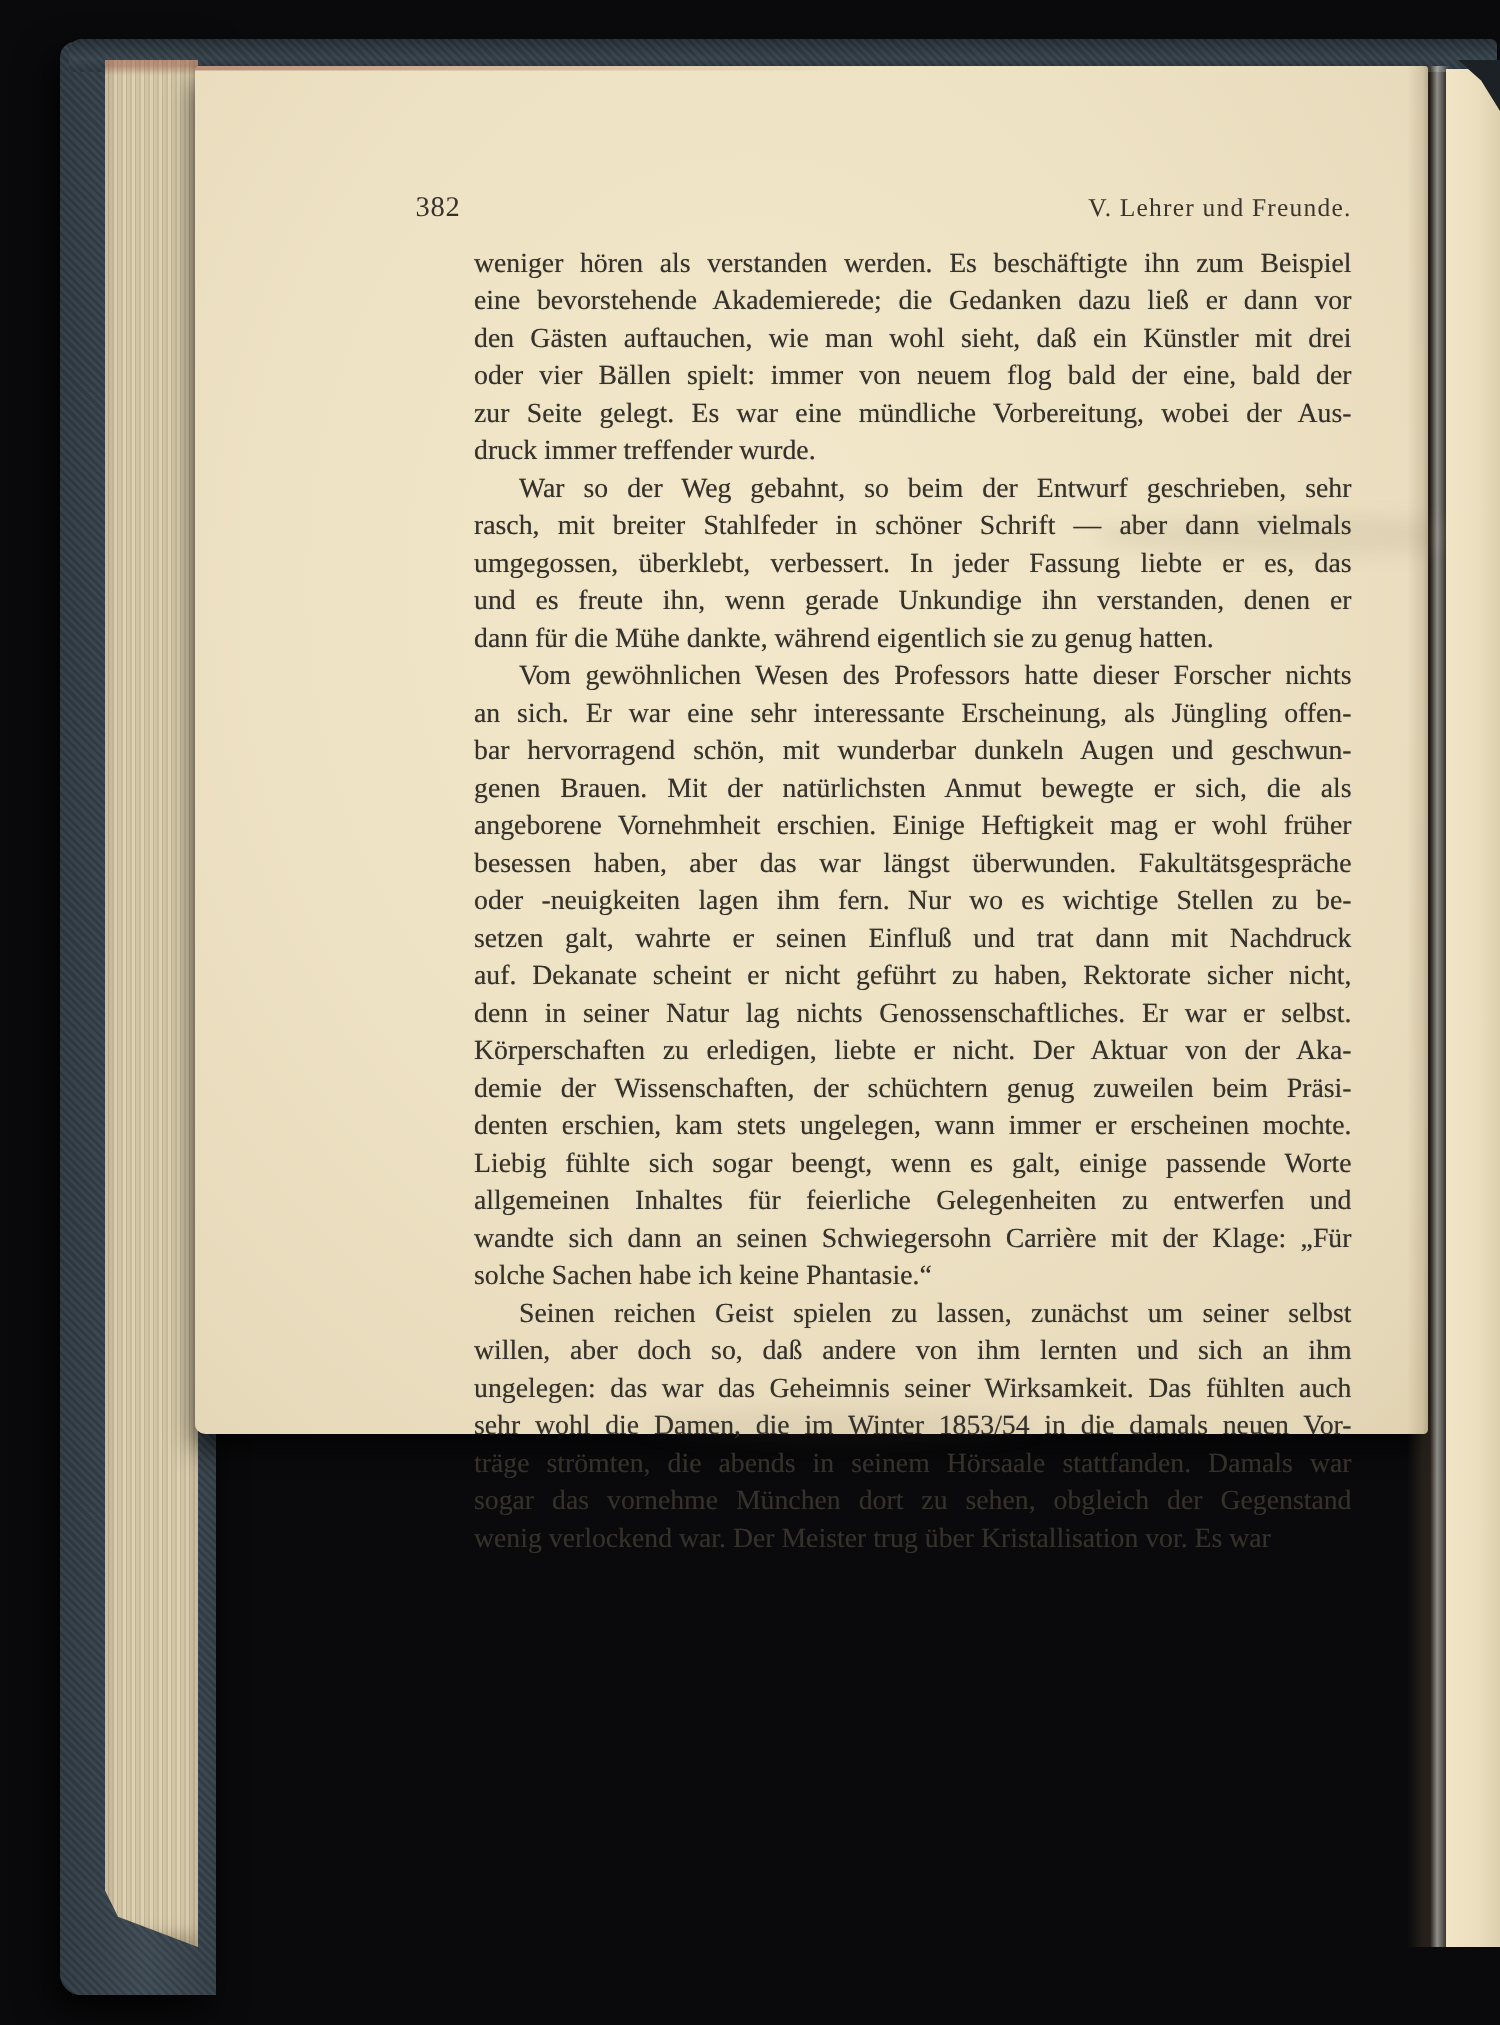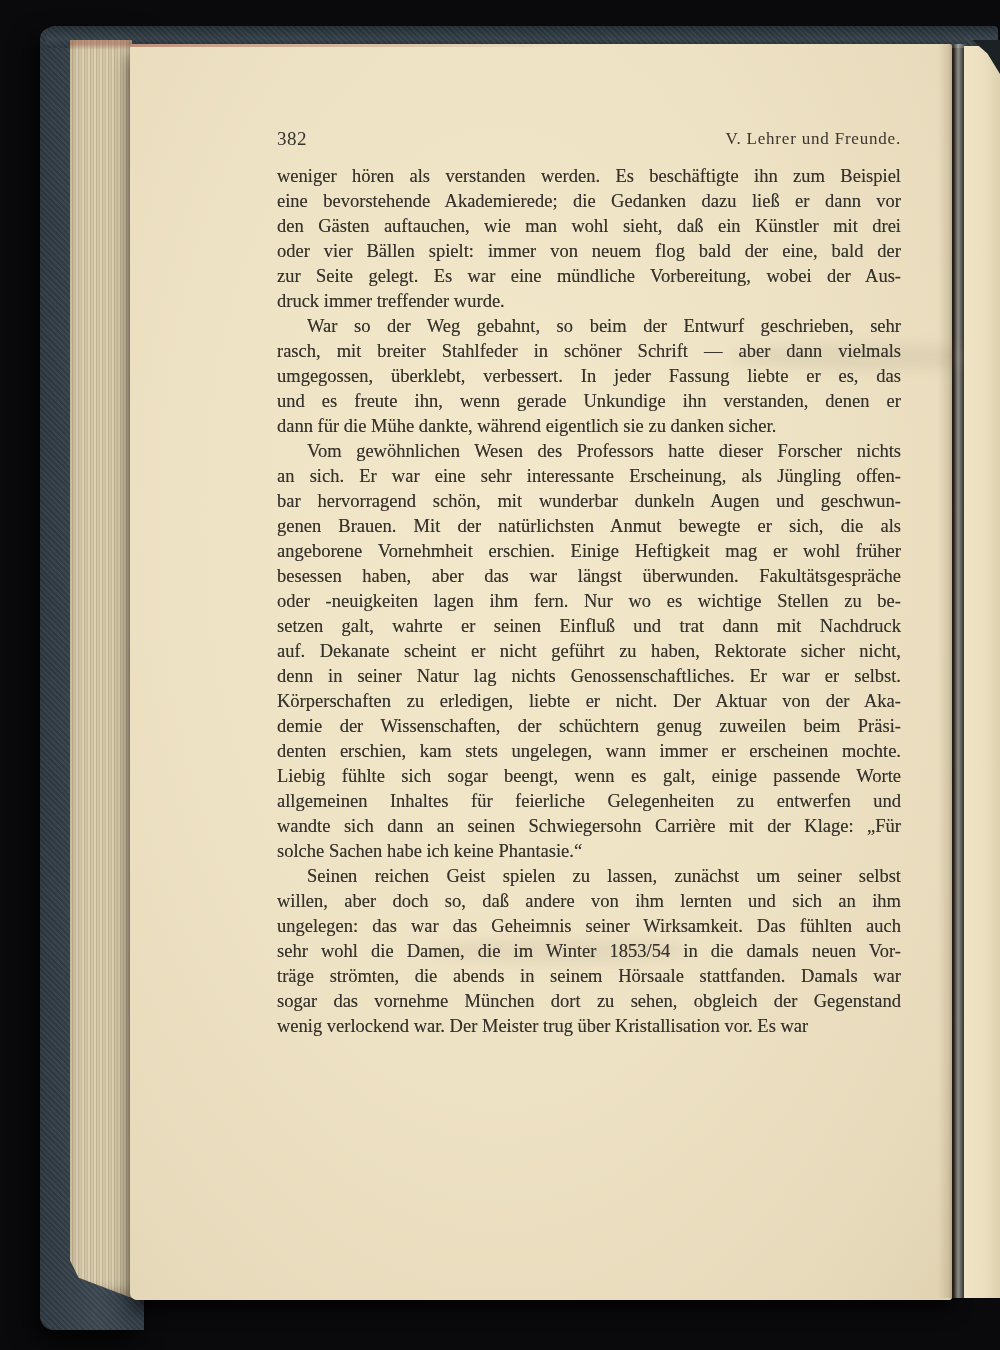--- a/index.html
+++ b/index.html
@@ -34,21 +34,21 @@
     position:absolute; left:70px; top:40px; width:62px; height:1258px;
     background:
       linear-gradient(180deg, rgba(154,90,74,0.5) 0 4px, rgba(154,90,74,0) 10px),
       repeating-linear-gradient(90deg,#ddd1b2 0 2px, #bfb293 2px 3px, #d2c5a5 3px 5px, #c7ba9a 5px 6px);
     clip-path: polygon(0 0, 100% 0, 100% 100%, 14% 98.4%, 0 97%);
     box-shadow: inset 0 -8px 10px rgba(80,60,40,0.35);
   }
 
   
   .page {
-    position:absolute; left:130px; top:44px; width:822px; height:1256px;
+    position:absolute; left:130px; top:44px; width:822px; height:912px;
     background:
       radial-gradient(ellipse at 45% 38%, #f3e8cb 0%, #eee2c4 50%, #e7dabb 85%, #e0d2b1 100%);
     border-radius:2px 2px 3px 7px;
     box-shadow: 0 10px 18px rgba(0,0,0,0.65);
   }
   .page::before { 
     content:""; position:absolute; top:0; left:0; width:55%; height:3px;
     background:linear-gradient(90deg, rgba(150,85,65,0.55), rgba(150,85,65,0));
   }
 
@@ -88,20 +88,21 @@
     text-align:right; padding-top:3px;
     font-size:17px; letter-spacing:0.8px; color:#3a352e;
   }
   .body-text { font-size:18.5px; }
   .para { margin:0; }
   .line {
     height:25px; line-height:25px;
     text-align:justify; text-align-last:justify;
     white-space:nowrap; overflow:visible;
     text-shadow:0 0 0.5px rgba(53,49,43,0.55);
+    margin-left:39px;
   }
   .line.last { text-align-last:left; }
   .para.indent .line:first-child { text-indent:30px; }
 </style>
 </head>
 <body>
 
 <div class="scene">
 
   <div class="cover-left"></div>
@@ -125,21 +126,21 @@
             <div class="line">den Gästen auftauchen, wie man wohl sieht, daß ein Künstler mit drei</div>
             <div class="line">oder vier Bällen spielt: immer von neuem flog bald der eine, bald der</div>
             <div class="line">zur Seite gelegt. Es war eine mündliche Vorbereitung, wobei der Aus-</div>
             <div class="line last">druck immer treffender wurde.</div>
           </div>
           <div class="para indent">
             <div class="line">War so der Weg gebahnt, so beim der Entwurf geschrieben, sehr</div>
             <div class="line">rasch, mit breiter Stahlfeder in schöner Schrift — aber dann vielmals</div>
             <div class="line">umgegossen, überklebt, verbessert. In jeder Fassung liebte er es, das</div>
             <div class="line">und es freute ihn, wenn gerade Unkundige ihn verstanden, denen er</div>
-            <div class="line last">dann für die Mühe dankte, während eigentlich sie zu danken sicher.</div>
+            <div class="line last">dann für die Mühe dankte, während eigentlich sie zu genug hatten.</div>
           </div>
           <div class="para indent">
             <div class="line">Vom gewöhnlichen Wesen des Professors hatte dieser Forscher nichts</div>
             <div class="line">an sich. Er war eine sehr interessante Erscheinung, als Jüngling offen-</div>
             <div class="line">bar hervorragend schön, mit wunderbar dunkeln Augen und geschwun-</div>
             <div class="line">genen Brauen. Mit der natürlichsten Anmut bewegte er sich, die als</div>
             <div class="line">angeborene Vornehmheit erschien. Einige Heftigkeit mag er wohl früher</div>
             <div class="line">besessen haben, aber das war längst überwunden. Fakultätsgespräche</div>
             <div class="line">oder -neuigkeiten lagen ihm fern. Nur wo es wichtige Stellen zu be-</div>
             <div class="line">setzen galt, wahrte er seinen Einfluß und trat dann mit Nachdruck</div>

